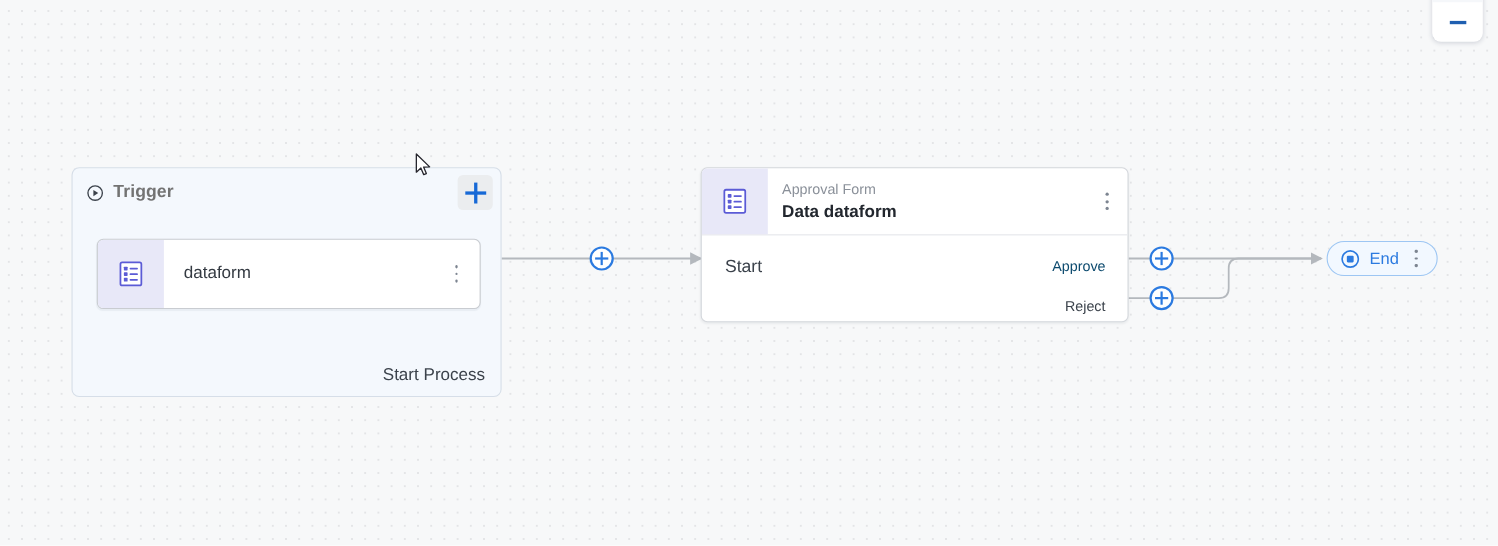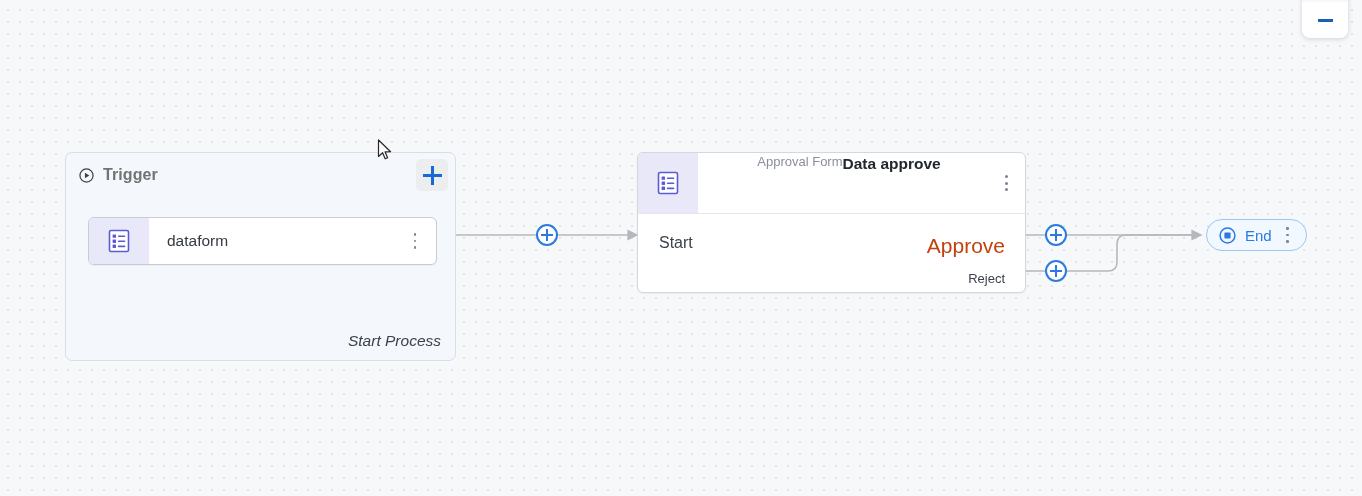--- a/index.html
+++ b/index.html
@@ -88,21 +88,21 @@
   }
   .plus-glyph::before { left: 0; top: 8px; width: 19px; height: 3px; }
   .plus-glyph::after  { top: 0; left: 8px; height: 19px; width: 3px; }
 
   
   #dataform-node {
     position: absolute;
     left: 22px;
     top: 64px;
     width: 349px;
-    height: 48px;
+    height: 64px;
     background: #ffffff;
     border: 1px solid #c9ccd1;
     border-radius: 6px;
     display: flex;
     align-items: stretch;
     overflow: hidden;
     box-shadow: 0 1px 1px rgba(20,30,50,.05);
     cursor: pointer;
   }
   #dataform-icon-panel {
@@ -144,21 +144,20 @@
   }
   .dots-v.small i { width: 2.6px; height: 2.6px; }
 
   
   #start-process-label {
     position: absolute;
     right: 14px;
     bottom: 10px;
     font-size: 15.5px;
     color: #3b424b;
-    font-style: italic;
   }
 
   
   #approval-card {
     position: absolute;
     left: 637px;
     top: 152px;
     width: 389px;
     height: 141px;
     background: #ffffff;
@@ -177,21 +176,21 @@
     width: 60px;
     flex: 0 0 60px;
     background: #e8e8f8;
     display: flex;
     align-items: center;
     justify-content: center;
   }
   #approval-head-text {
     flex: 1;
     display: flex;
-    flex-direction: row;
+    flex-direction: column;
     justify-content: center;
     padding: 0 12px 0 13px;
   }
   #approval-subtitle {
     font-size: 13px;
     color: #8a9099;
     line-height: 1.45;
   }
   #approval-title {
     font-size: 15.5px;
@@ -213,22 +212,22 @@
     position: absolute;
     left: 21px;
     top: 20px;
     font-size: 16px;
     color: #3b424b;
   }
   #port-approve {
     position: absolute;
     right: 20px;
     top: 20px;
-    font-size: 21px;
-    color: #c2410c;
+    font-size: 13px;
+    color: #0c4a6e;
   }
   #port-reject {
     position: absolute;
     right: 20px;
     top: 57px;
     font-size: 13px;
     color: #3b424b;
   }
 
   
@@ -398,21 +397,21 @@
           <rect x="6.6" y="6.4" width="3.4" height="3.4" rx=".6" fill="#5b5bd6"></rect>
           <rect x="6.6" y="11.5" width="3.4" height="3.4" rx=".6" fill="#5b5bd6"></rect>
           <rect x="6.6" y="16.6" width="3.4" height="3.4" rx=".6" fill="#5b5bd6"></rect>
           <rect x="11.8" y="7.4" width="7.6" height="1.6" rx=".8" fill="#5b5bd6"></rect>
           <rect x="11.8" y="12.5" width="7.6" height="1.6" rx=".8" fill="#5b5bd6"></rect>
           <rect x="11.8" y="17.6" width="7.6" height="1.6" rx=".8" fill="#5b5bd6"></rect>
         </svg>
       </div>
       <div id="approval-head-text">
         <span id="approval-subtitle">Approval Form</span>
-        <span id="approval-title">Data approve</span>
+        <span id="approval-title">Data dataform</span>
       </div>
       <div id="approval-head-menu">
         <span class="dots-v">
           <i></i>
             <i></i>
             <i></i>
         </span>
       </div>
     </div>
 

